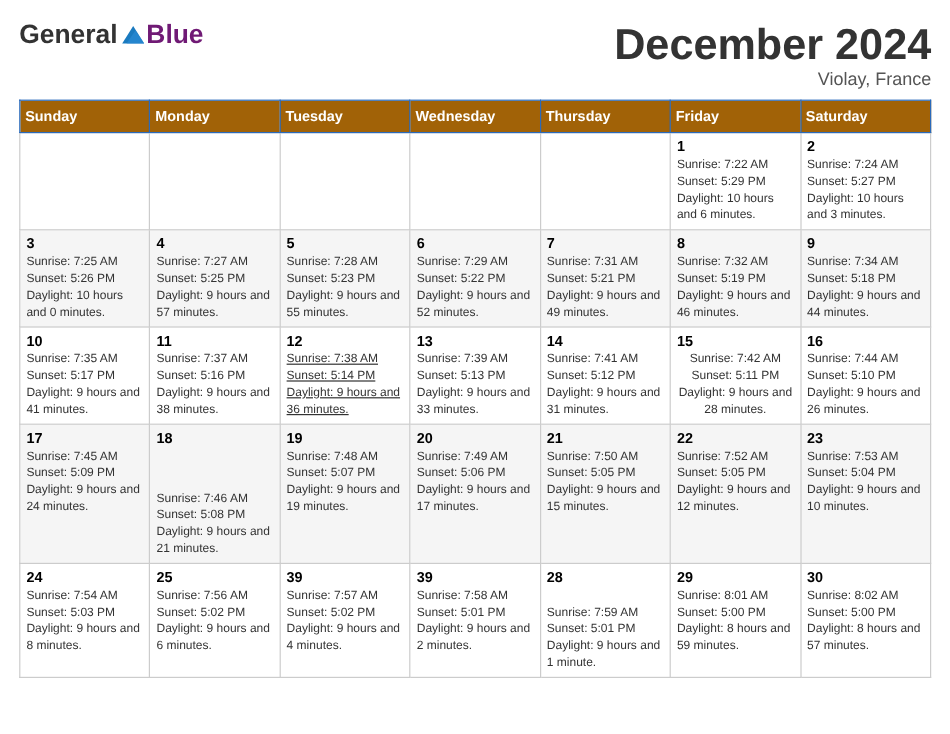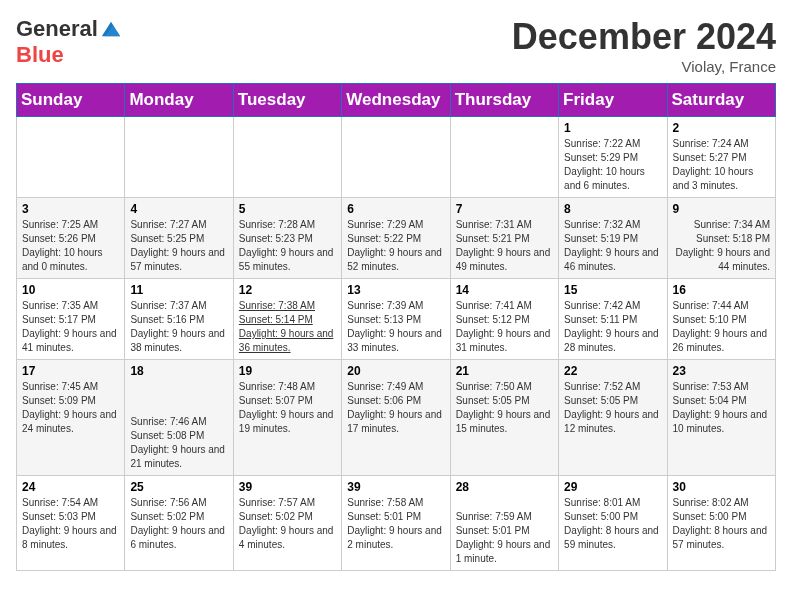--- a/index.html
+++ b/index.html
@@ -11,32 +11,32 @@
       padding: 16px;
     }
     .header {
       display: flex;
       justify-content: space-between;
       align-items: flex-start;
       margin-bottom: 8px;
     }
     .logo {
       display: flex;
-      flex-direction: column;
+      flex-direction: row;
       align-items: flex-start;
     }
     .logo-text {
       display: flex;
       align-items: center;
       font-size: 22px;
       font-weight: bold;
       color: #333;
     }
     .logo-general { color: #333; }
-    .logo-blue { color: #ef4444; }
+    .logo-blue { color: #701a75; }
     .logo-icon {
       width: 22px;
       height: 22px;
       margin-left: 2px;
     }
     .title-block { text-align: right; }
     .month-title {
       font-size: 36px;
       font-weight: bold;
       color: #333;
@@ -44,25 +44,25 @@
     .location {
       font-size: 15px;
       color: #555;
     }
     table {
       width: 100%;
       border-collapse: collapse;
       font-size: 11px;
     }
     thead tr th {
-      background-color: #a21caf;
+      background-color: #a16207;
       color: #fff;
       padding: 6px 4px;
       text-align: left;
-      font-size: 17px;
+      font-size: 12px;
       font-weight: bold;
       border: 1px solid #2a6abb;
     }
     tbody tr td {
       border: 1px solid #ccc;
       vertical-align: top;
       padding: 4px 5px;
       width: calc(100% / 7);
       height: 80px;
       background: #fff;
@@ -169,21 +169,21 @@
 Daylight: 9 hours and 49 minutes.</div>
         </td>
         <td>
           <span class="day-number">8</span>
           <div class="day-info" style="white-space: pre-line;">Sunrise: 7:32 AM
 Sunset: 5:19 PM
 Daylight: 9 hours and 46 minutes.</div>
         </td>
         <td>
           <span class="day-number">9</span>
-          <div class="day-info" style="white-space: pre-line; text-align: right;">Sunrise: 7:34 AM
+          <div class="day-info" style="white-space: pre-line;">Sunrise: 7:34 AM
 Sunset: 5:18 PM
 Daylight: 9 hours and 44 minutes.</div>
         </td>
       </tr>
       <tr>
         <td>
           <span class="day-number">10</span>
           <div class="day-info" style="white-space: pre-line;">Sunrise: 7:35 AM
 Sunset: 5:17 PM
 Daylight: 9 hours and 41 minutes.</div>
@@ -207,21 +207,21 @@
 Daylight: 9 hours and 33 minutes.</div>
         </td>
         <td>
           <span class="day-number">14</span>
           <div class="day-info" style="white-space: pre-line;">Sunrise: 7:41 AM
 Sunset: 5:12 PM
 Daylight: 9 hours and 31 minutes.</div>
         </td>
         <td>
           <span class="day-number">15</span>
-          <div class="day-info" style="white-space: pre-line;">Sunrise: 7:42 AM
+          <div class="day-info" style="white-space: pre-line; text-align: center;">Sunrise: 7:42 AM
 Sunset: 5:11 PM
 Daylight: 9 hours and 28 minutes.</div>
         </td>
         <td>
           <span class="day-number">16</span>
           <div class="day-info" style="white-space: pre-line;">Sunrise: 7:44 AM
 Sunset: 5:10 PM
 Daylight: 9 hours and 26 minutes.</div>
         </td>
       </tr>

